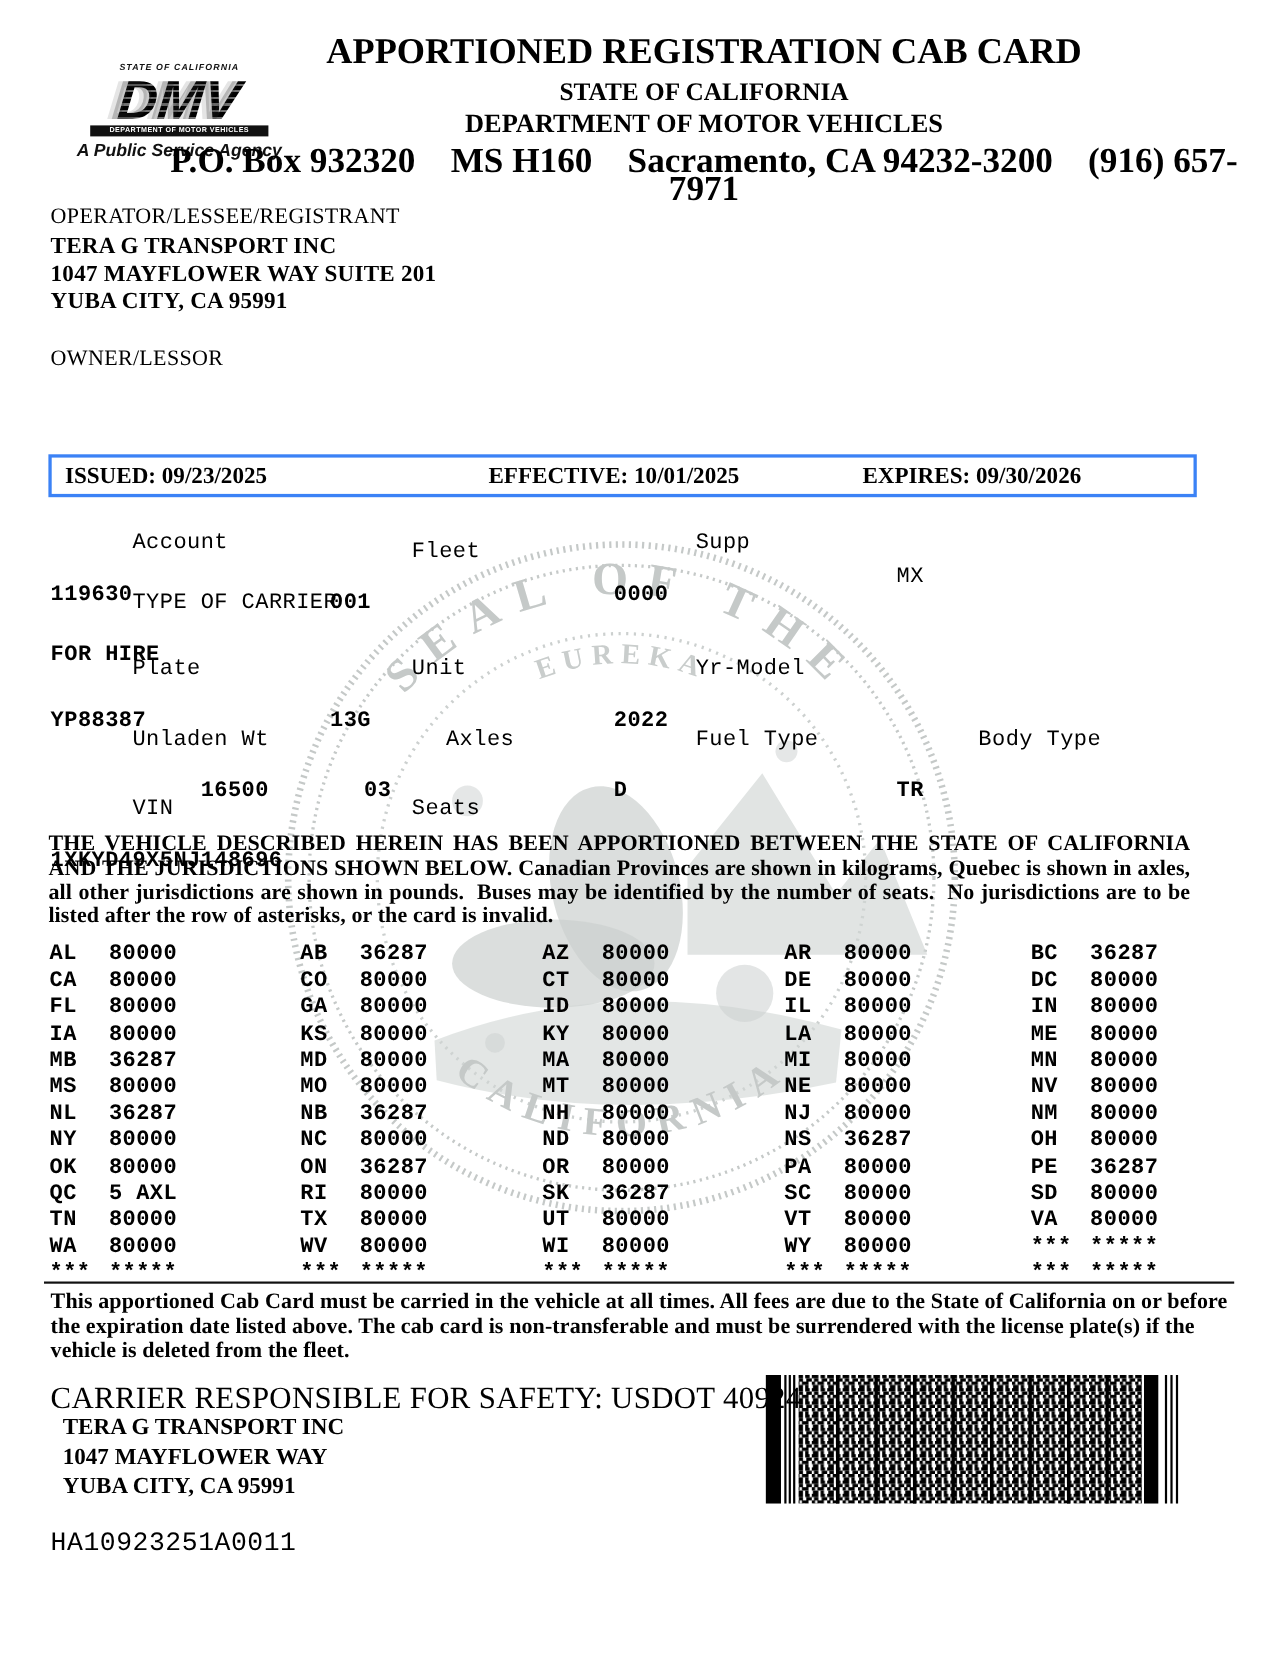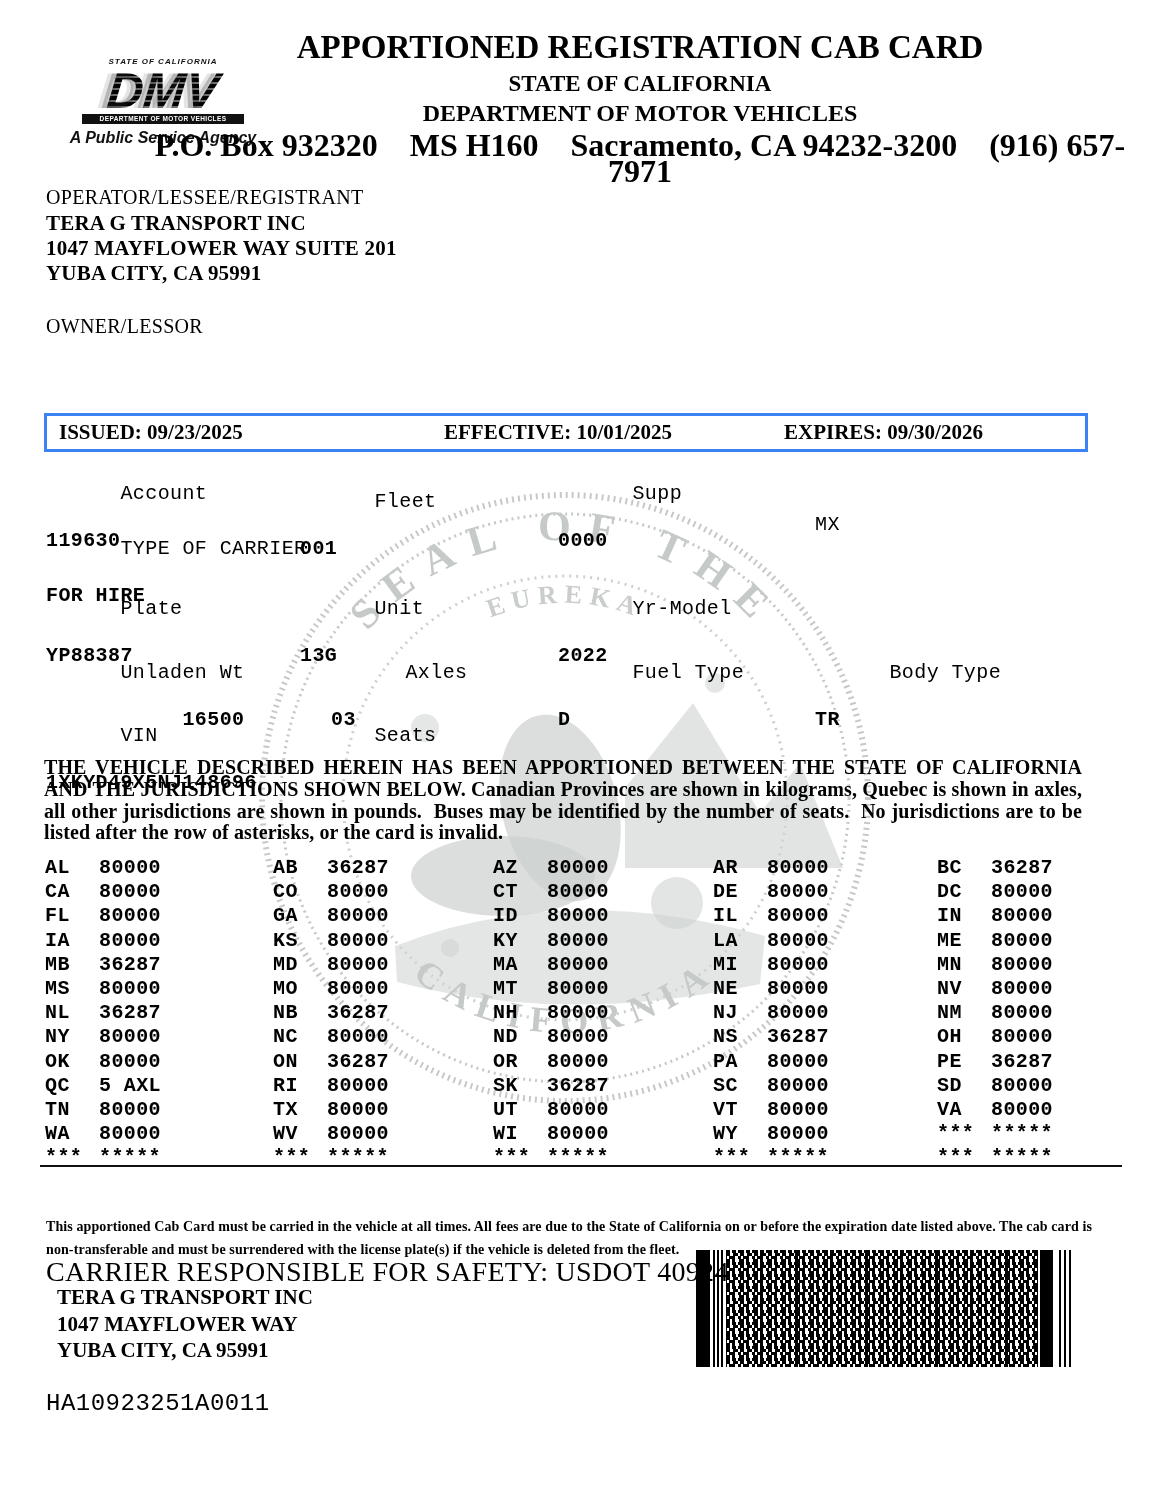--- a/index.html
+++ b/index.html
@@ -39,21 +39,21 @@
 
   
   .fld{position:absolute;font-family:"Liberation Mono","DejaVu Sans Mono",monospace;
        font-size:20px;line-height:23.5px;letter-spacing:.4px;white-space:pre;}
   .fld .val{display:block;font-weight:bold;}
   .mx{font-weight:normal;}
 
   
   .notice1{left:44px;top:757px;width:1038px;font-weight:bold;font-size:20px;line-height:21.8px;
            text-align:justify;letter-spacing:.1px;}
-  .notice2{left:46px;top:1216px;width:1076px;font-weight:bold;font-size:14px;line-height:22.6px;letter-spacing:.1px;}
+  .notice2{left:46px;top:1172px;width:1076px;font-weight:bold;font-size:20px;line-height:22.6px;letter-spacing:.1px;}
   .rule{left:40px;top:1165px;width:1082px;height:2px;background:#111;}
 
   
   .j-table{left:45px;top:856px;width:1078px;font-family:"Liberation Mono","DejaVu Sans Mono",monospace;
            font-weight:bold;font-size:20px;letter-spacing:.4px;}
   .j-row{display:grid;grid-template-columns:228px 220px 220px 224px 1fr;height:24.2px;line-height:24.2px;}
   .j-code{display:inline-block;width:54px;}
 
   
   .safety{left:46px;top:1256px;font-size:28px;letter-spacing:.3px;}

